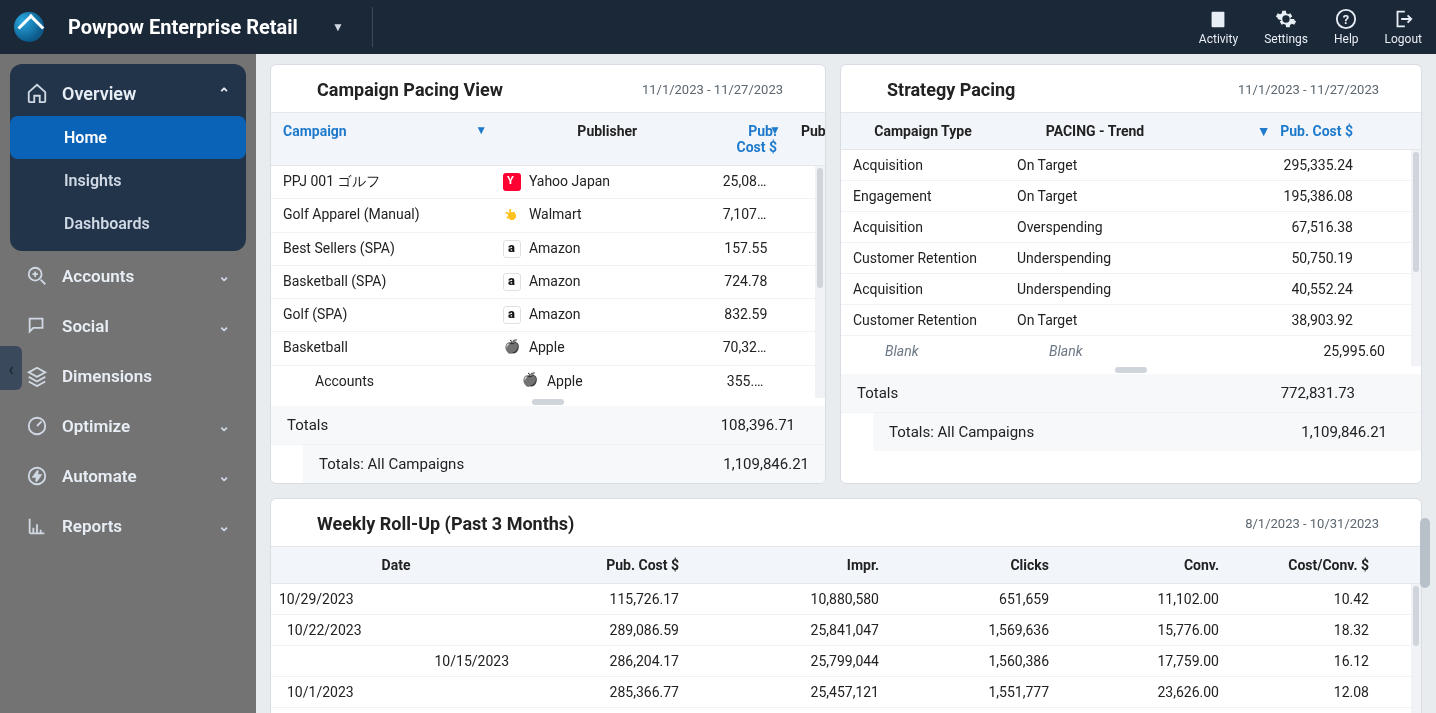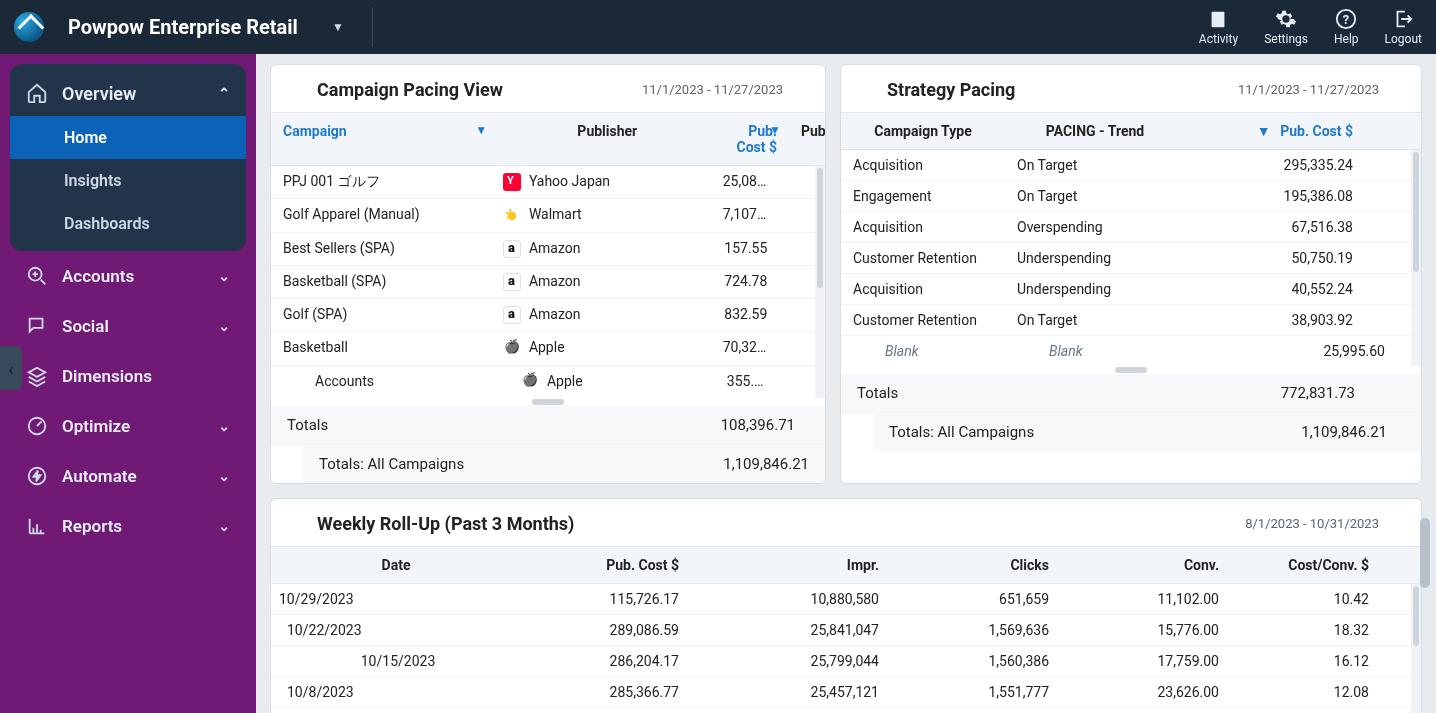--- a/index.html
+++ b/index.html
@@ -37,36 +37,36 @@
   .header-divider { width:1px; height:40px; background:#3a4a5c; margin-left:28px; }
   .header-spacer { flex:1; }
   .header-actions { display:flex; gap:26px; }
   .header-action { display:flex; flex-direction:column; align-items:center; gap:2px; cursor:pointer; color:#e8eef5;}
   .header-action svg { width:22px; height:22px; fill:#e8eef5; }
   .header-action span { font-size:12px; }
 
   
   .sidebar {
     position:absolute; top:54px; left:0; bottom:0; width:256px;
-    background:#701a75; color:#cfd8e3;
+    background:#737373; color:#cfd8e3;
   }
   .nav-group {
     margin:10px 10px 0 10px; border-radius:12px; background:#22344a;
     padding:6px 0;
   }
   .nav-item, .nav-sub {
     display:flex; align-items:center; padding:12px 16px; cursor:pointer;
     font-size:16px; color:#cfd8e3;
   }
   .nav-item.top { font-size:18px; font-weight:600; color:#e8eef5;}
   .nav-item .nav-chevron { margin-left:auto; font-size:14px;}
   .nav-item svg, .nav-plain svg { width:22px; height:22px; fill:none; stroke:#cfd8e3; stroke-width:2; margin-right:14px;}
   .nav-sub { padding-left:54px; font-weight:600; }
   .nav-sub.active {
-    background:#0b63b7; color:#fff; border-radius:0;
+    background:#0b63b7; color:#fff; border-radius:8px;
   }
   .nav-plain {
     display:flex; align-items:center; padding:14px 26px; cursor:pointer;
     font-size:17px; font-weight:600; color:#e8eef5;
   }
   .nav-plain .nav-chevron { margin-left:auto; font-size:14px; color:#cfd8e3;}
   .collapse-tab {
     position:absolute; left:0; top:292px; width:22px; height:44px;
     background:#3a4a5c; border-radius:0 6px 6px 0;
     display:flex; align-items:center; justify-content:center; cursor:pointer;
@@ -438,29 +438,29 @@
           </div>
           <div class="row">
             <div class="td c1" style="text-align:left; padding-left:16px">10/22/2023</div>
             <div class="td num c2">289,086.59</div>
             <div class="td num c3">25,841,047</div>
             <div class="td num c4">1,569,636</div>
             <div class="td num c5">15,776.00</div>
             <div class="td num c6">18.32</div>
           </div>
           <div class="row">
-            <div class="td c1" style="text-align:center; padding-left:16px">10/15/2023</div>
+            <div class="td c1" style="text-align:right; padding-left:16px">10/15/2023</div>
             <div class="td num c2">286,204.17</div>
             <div class="td num c3">25,799,044</div>
             <div class="td num c4">1,560,386</div>
             <div class="td num c5">17,759.00</div>
             <div class="td num c6">16.12</div>
           </div>
           <div class="row">
-            <div class="td c1" style="text-align:left; padding-left:16px">10/8/2023</div>
+            <div class="td c1" style="text-align:left; padding-left:16px">10/1/2023</div>
             <div class="td num c2">285,366.77</div>
             <div class="td num c3">25,457,121</div>
             <div class="td num c4">1,551,777</div>
             <div class="td num c5">23,626.00</div>
             <div class="td num c6">12.08</div>
           </div>
           <div class="row">
             <div class="td c1" style="text-align:left; padding-left:16px">10/1/2023</div>
             <div class="td num c2">281,393.29</div>
             <div class="td num c3">25,668,632</div>

